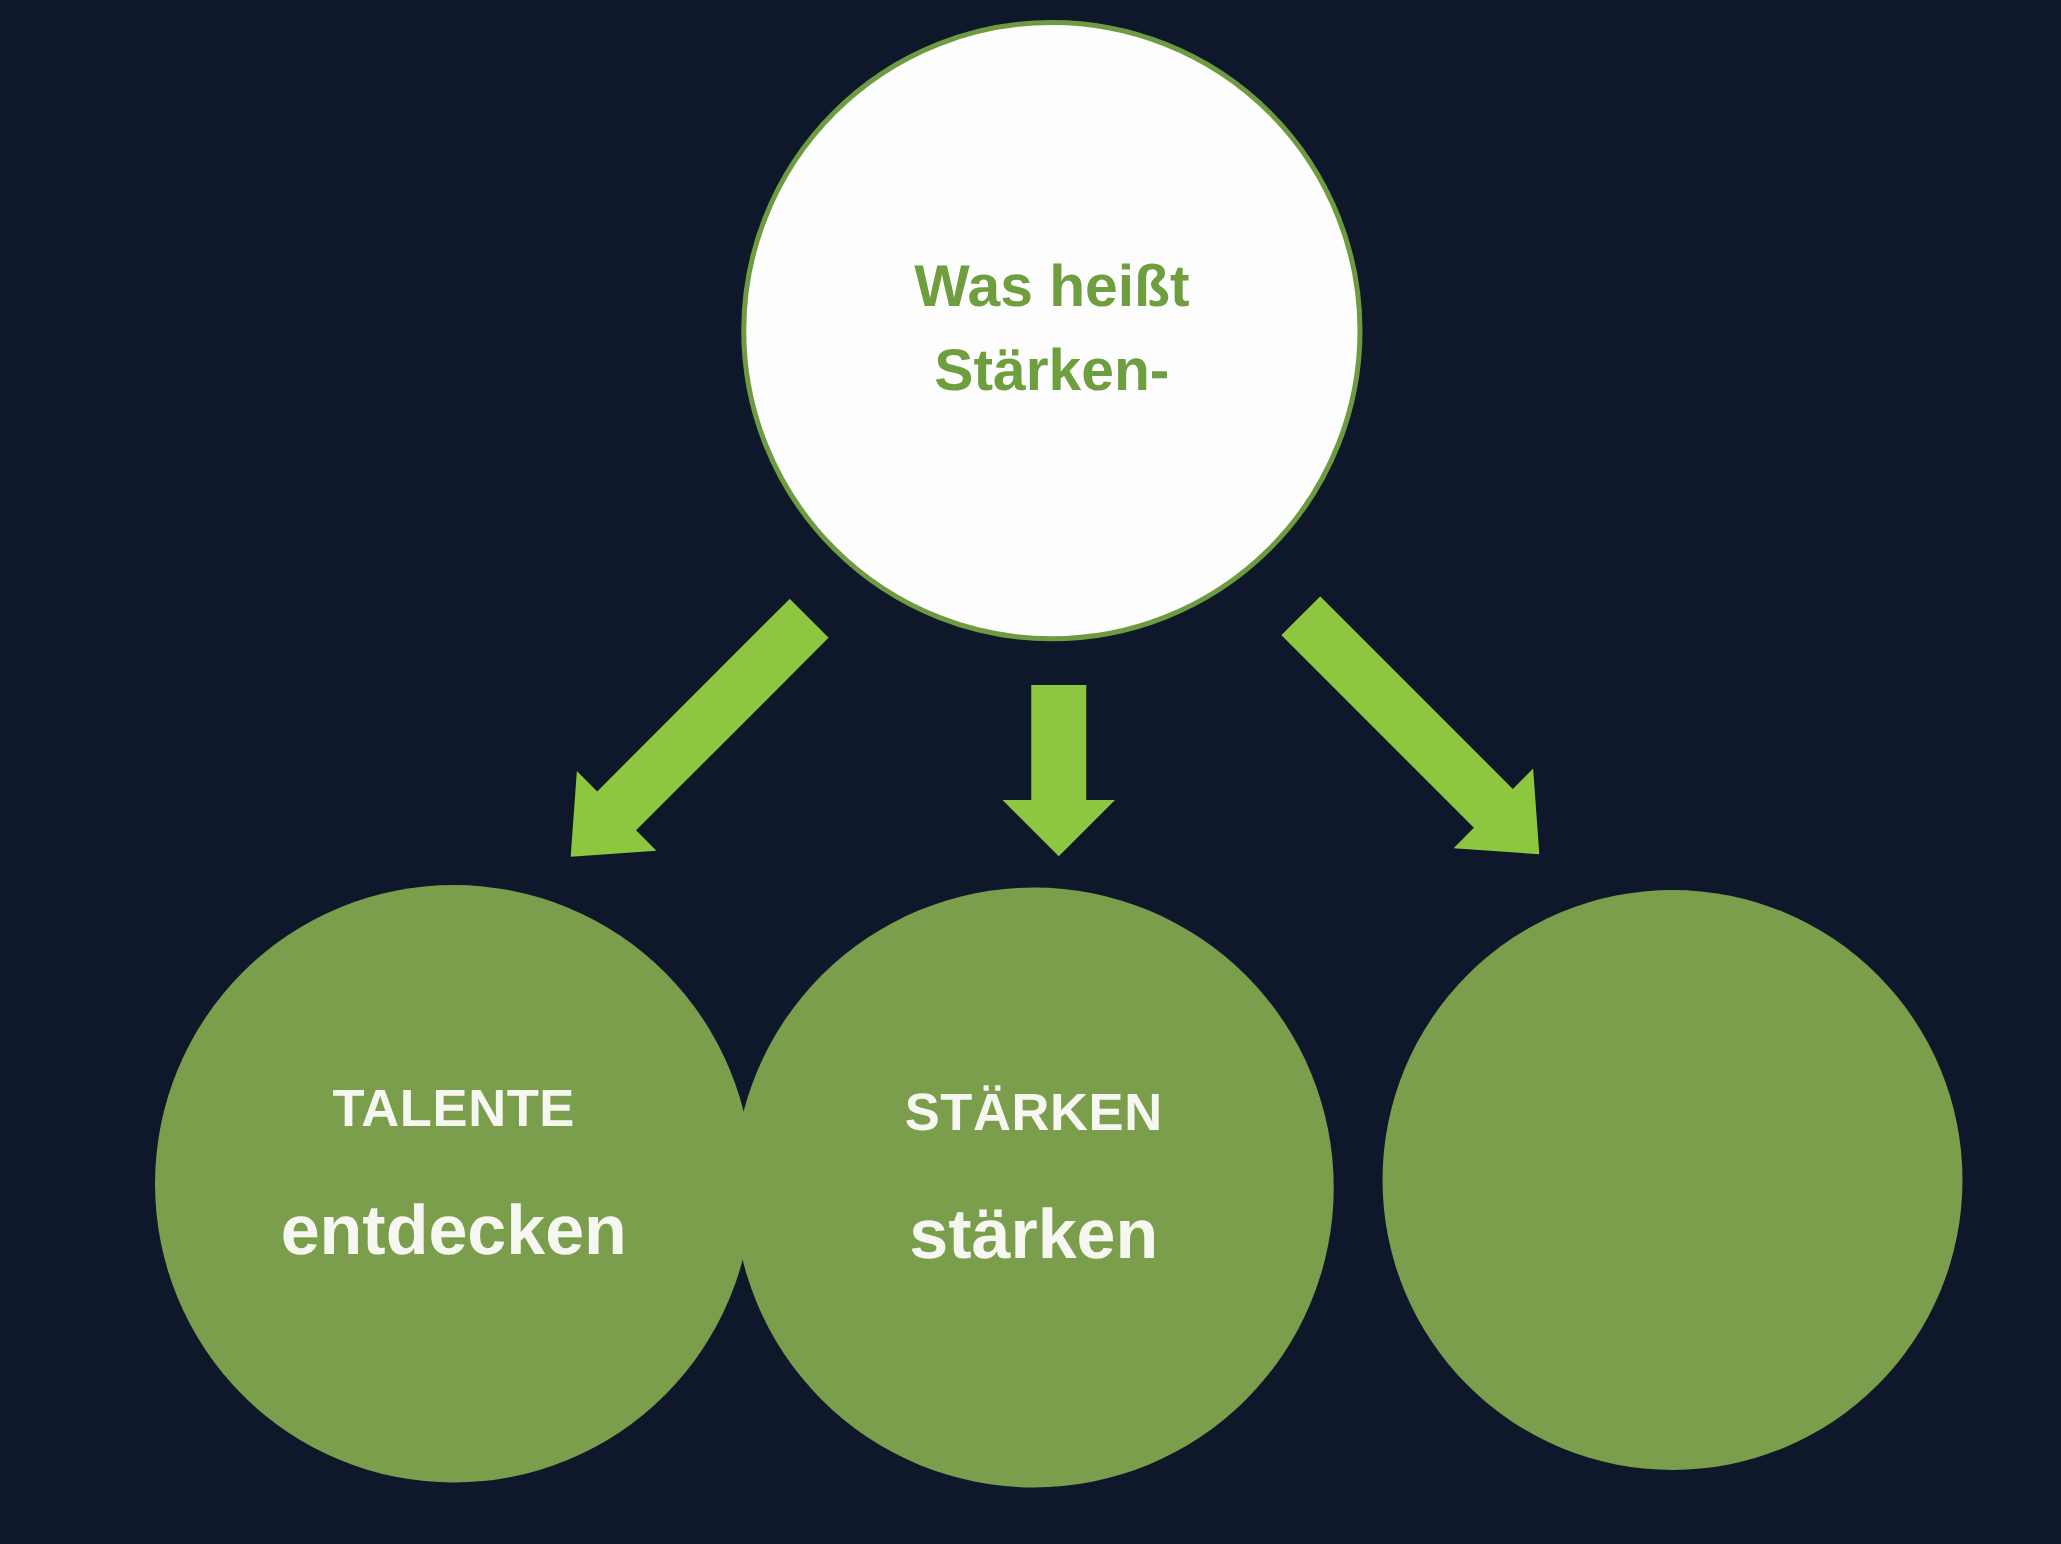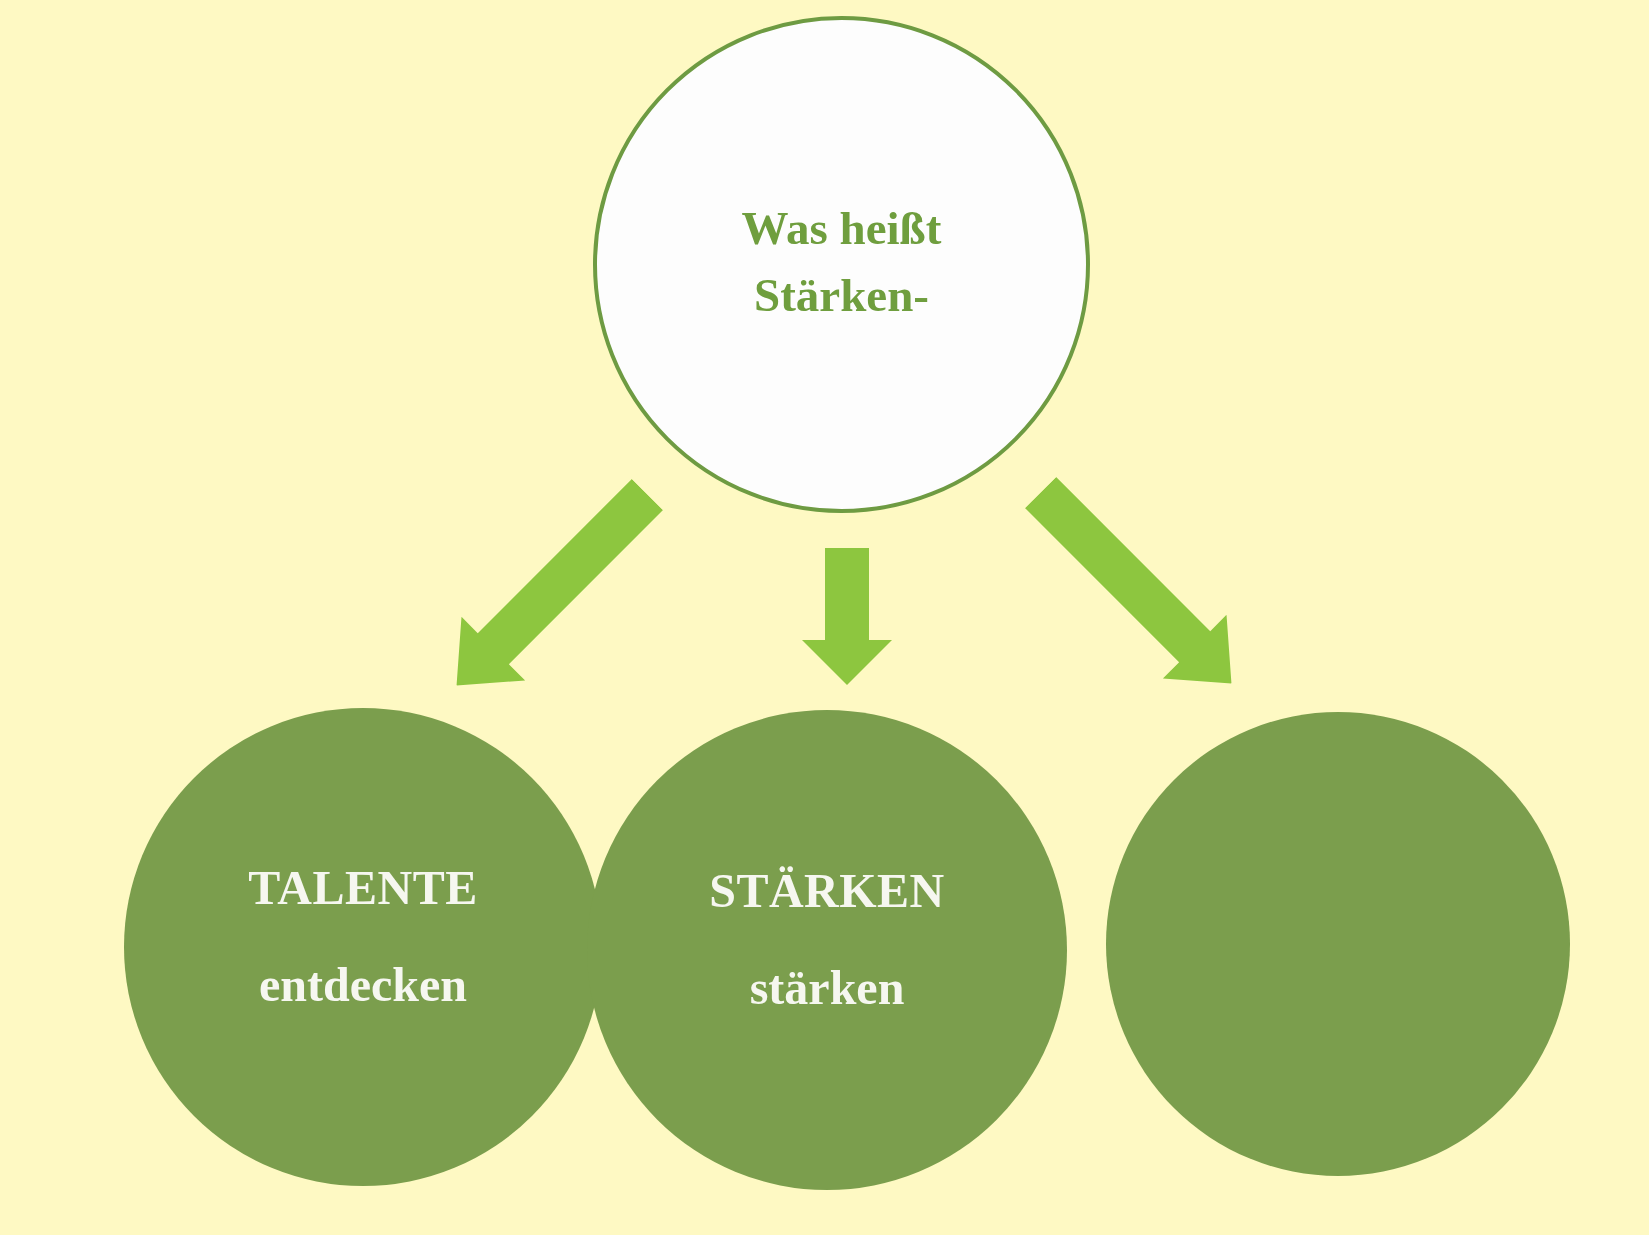--- a/index.html
+++ b/index.html
@@ -4,23 +4,23 @@
 <style>
   html, body {
     margin: 0;
     padding: 0;
     background: #e3e3e4;
   }
   #canvas {
     position: relative;
     width: 1649px;
     height: 1235px;
-    background: #fef9c3;
+    background: #0f172a;
     overflow: hidden;
-    font-family: Liberation Serif, serif;
+    font-family: Liberation Sans, sans-serif;
   }
 
   
   .question-circle {
     position: absolute;
     left: 593px;
     top: 16px;
     width: 489px;
     height: 489px;
     background: #fdfdfd;
@@ -81,27 +81,27 @@
     position: absolute;
     left: 0;
     width: 100%;
     text-align: center;
     color: #f6f7f0;
     font-weight: 700;
   }
   .node-title {
     top: 37.4%;
     transform: translateY(-50%);
-    font-size: 48px;
+    font-size: 42px;
     letter-spacing: 0.5px;
   }
   .node-subtitle {
     top: 57.8%;
     transform: translateY(-50%);
-    font-size: 48px;
+    font-size: 56px;
   }
 </style>
 </head>
 <body>
 
 <div id="canvas">
 
   <div class="question-circle">
     <div class="question-text">
       <div>Was heißt</div>

